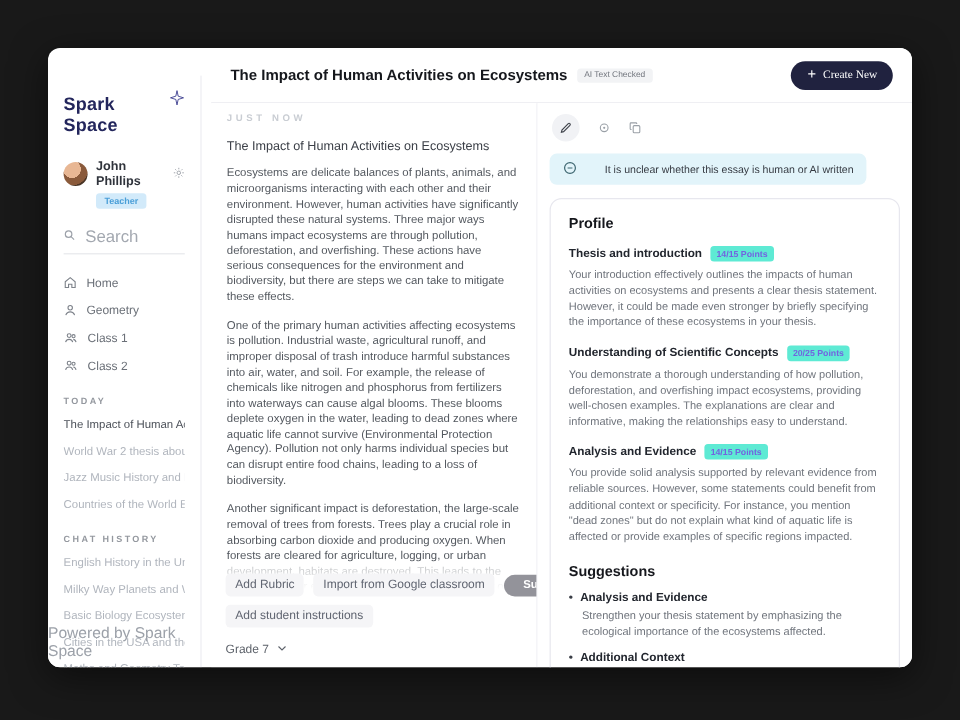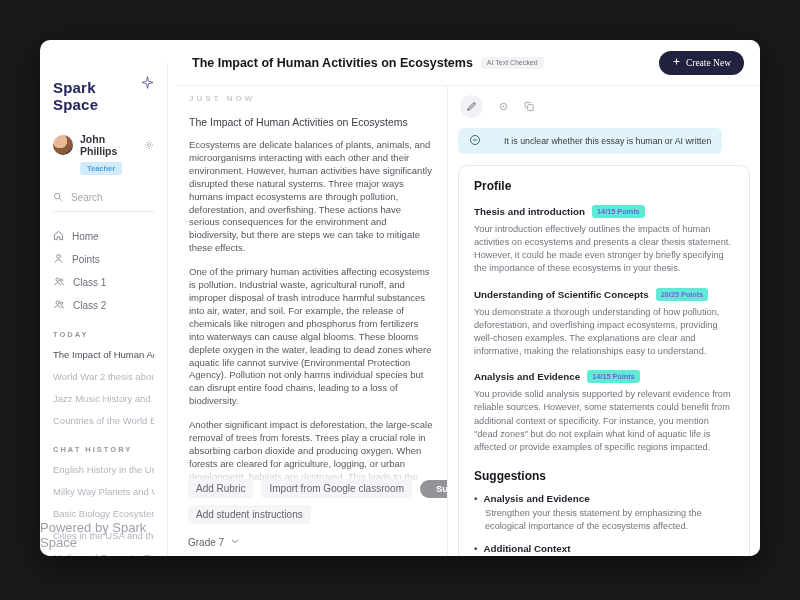--- a/index.html
+++ b/index.html
@@ -9,21 +9,21 @@
   .sidebar{position:absolute;left:0;top:0;bottom:0;width:128px;border-right:1px solid #ededf2;padding:16px 13px;box-sizing:border-box;background:#fff;margin-top:23px;}
   .logo-row{display:flex;align-items:flex-start;gap:2px;}
   .logo{font-size:15px;font-weight:700;color:#23265c;letter-spacing:.2px;}
   .sparkle{color:#3d3f8f;margin-top:-4px;}
   .profile-row{display:flex;align-items:center;gap:7px;margin-top:20px;}
   .avatar{width:20px;height:20px;border-radius:50%;background:radial-gradient(circle at 35% 30%,#e8b794 0 38%,#8a5a3b 39% 70%,#4a3526 71%);flex:none;}
   .user-name{font-size:10.5px;color:#30343c;font-weight:600;flex:1;}
   .gear{color:#a2a6ad;}
   .role-badge{display:inline-block;margin:3px 0 0 27px;background:#d2eafa;color:#4a9fd8;font-size:7.5px;font-weight:600;padding:2px 7px;border-radius:3px;}
   .search{display:flex;align-items:center;gap:6px;margin-top:13px;border-bottom:1px solid #e7e8ec;padding-bottom:5px;color:#9ca1a9;}
-  .search input{border:none;outline:none;font-size:10px;color:#6b7078;width:86px;background:transparent;font-family:inherit;}
+  .search input{border:none;outline:none;font-size:14px;color:#6b7078;width:86px;background:transparent;font-family:inherit;}
   .search input::placeholder{color:#a3a8b0;}
   .nav{margin-top:13px;}
   .nav-item{display:flex;align-items:center;gap:8px;height:23px;font-size:10px;color:#6b7078;cursor:pointer;}
   .nav-item svg{color:#7d828a;}
   .sec-label{font-size:7.5px;letter-spacing:2px;color:#94989f;font-weight:700;margin:13px 0 5px;}
   .s-item{height:22px;line-height:22px;font-size:9.5px;color:#b0b5bd;white-space:nowrap;overflow:hidden;cursor:pointer;}
   .s-item.active{color:#4b5058;}
   .s-item.faded{opacity:.28;}
   .powered{position:absolute;left:0;right:0;bottom:6px;font-size:13px;color:#9ca1a9;}
 
@@ -108,21 +108,21 @@
         <span><svg width="11" height="11" viewBox="0 0 24 24" fill="none" stroke="currentColor" stroke-width="2">
               <path d="M3 10.5L12 3l9 7.5V21h-6v-6h-6v6H3z"></path>
             </svg></span>
         <span>Home</span>
       </div>
       <div class="nav-item">
         <span><svg width="11" height="11" viewBox="0 0 24 24" fill="none" stroke="currentColor" stroke-width="2">
               <circle cx="12" cy="7.5" r="4"></circle>
               <path d="M4 21c1.3-4 4.5-6 8-6s6.7 2 8 6"></path>
             </svg></span>
-        <span>Points</span>
+        <span>Geometry</span>
       </div>
       <div class="nav-item">
         <span><svg width="12" height="11" viewBox="0 0 24 24" fill="none" stroke="currentColor" stroke-width="2">
               <circle cx="9" cy="8" r="3.5"></circle>
               <path d="M2.5 20c1-3.5 3.6-5.2 6.5-5.2S14.5 16.5 15.5 20"></path>
               <circle cx="17" cy="9" r="2.8"></circle>
               <path d="M16.5 14.8c2.6.2 4.3 1.8 5 5.2"></path>
             </svg></span>
         <span>Class 1</span>
       </div>

